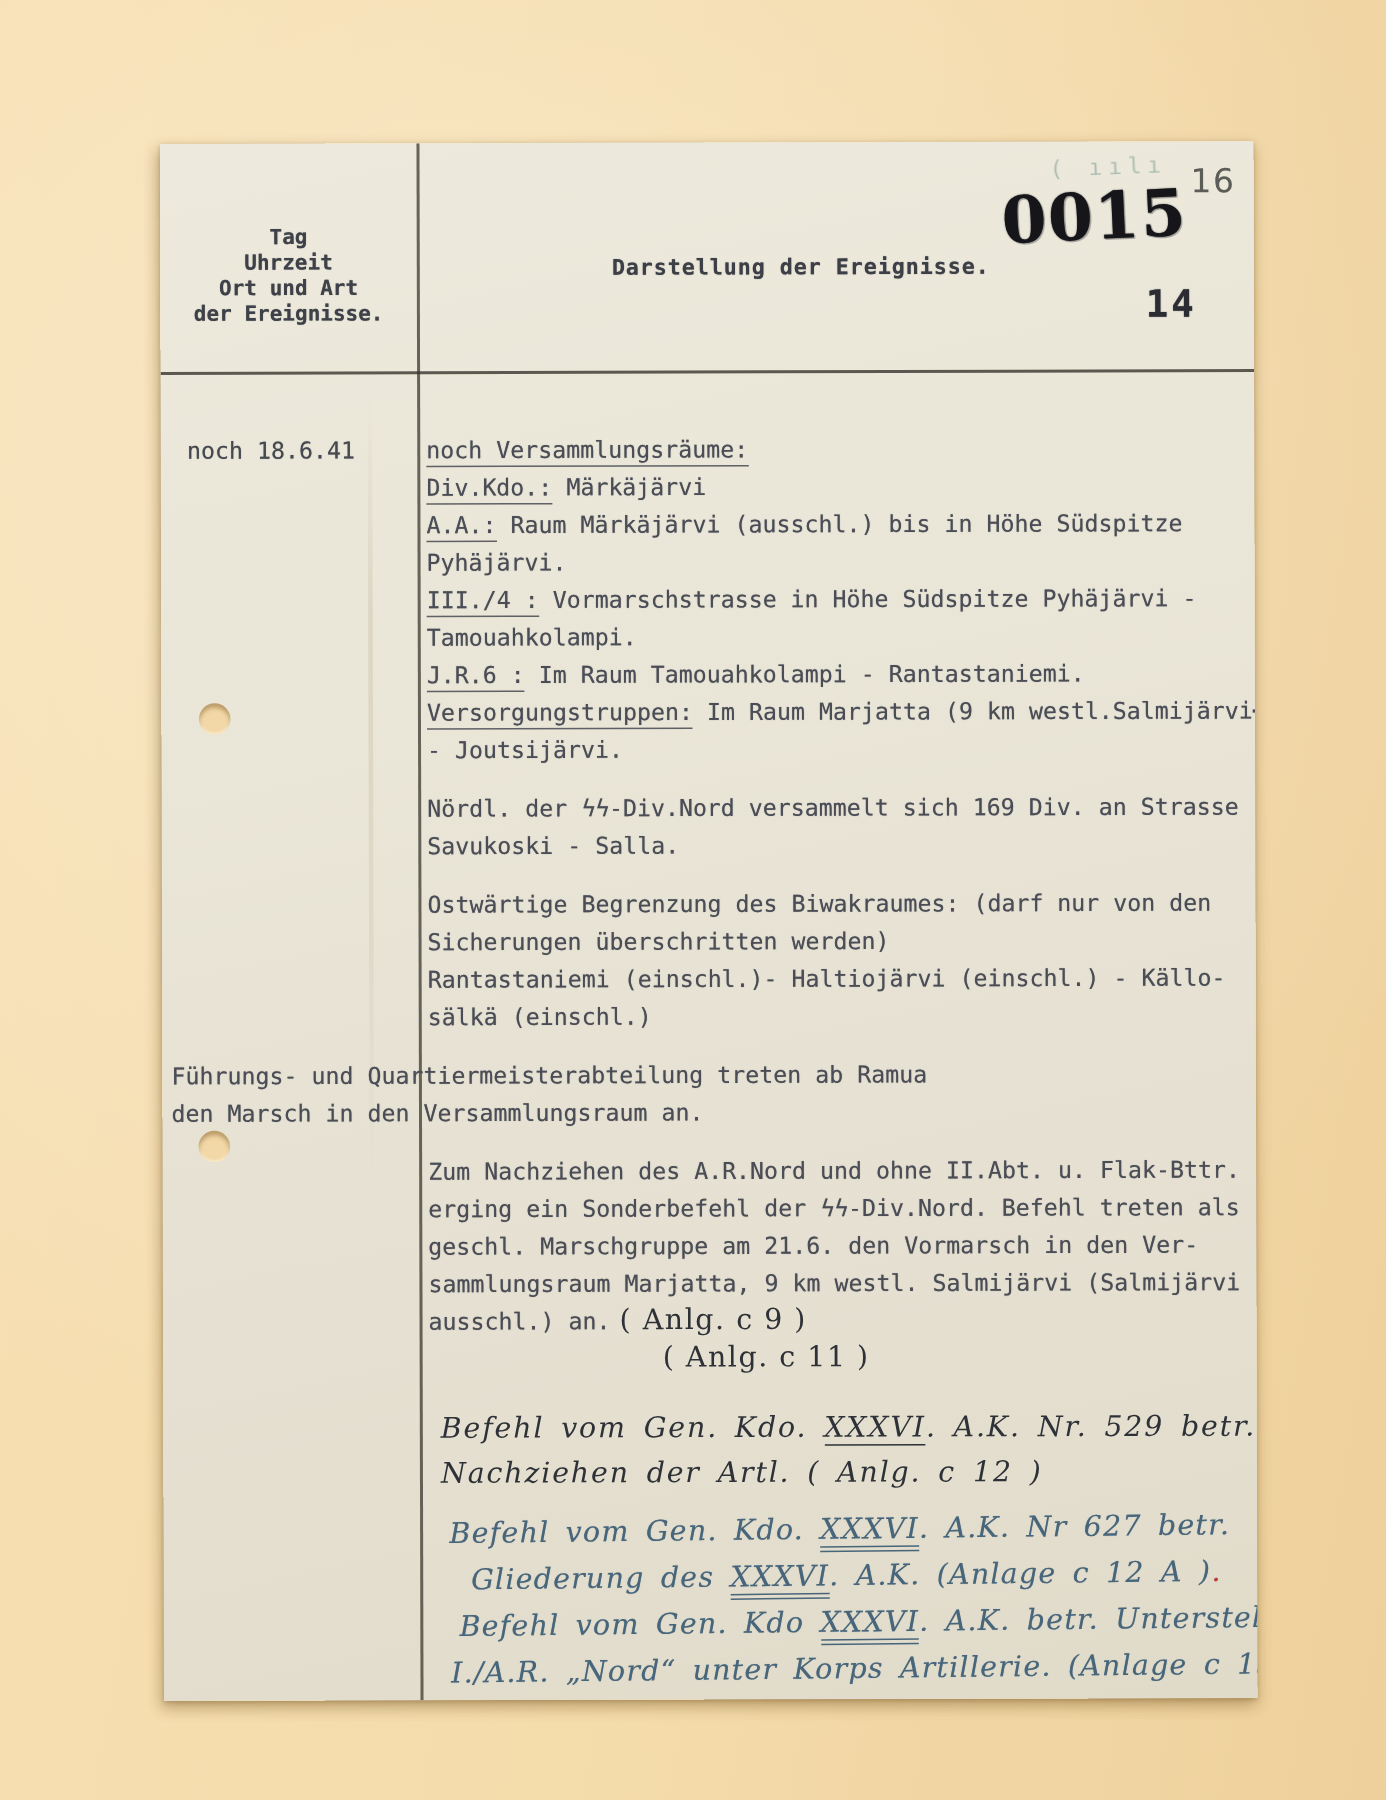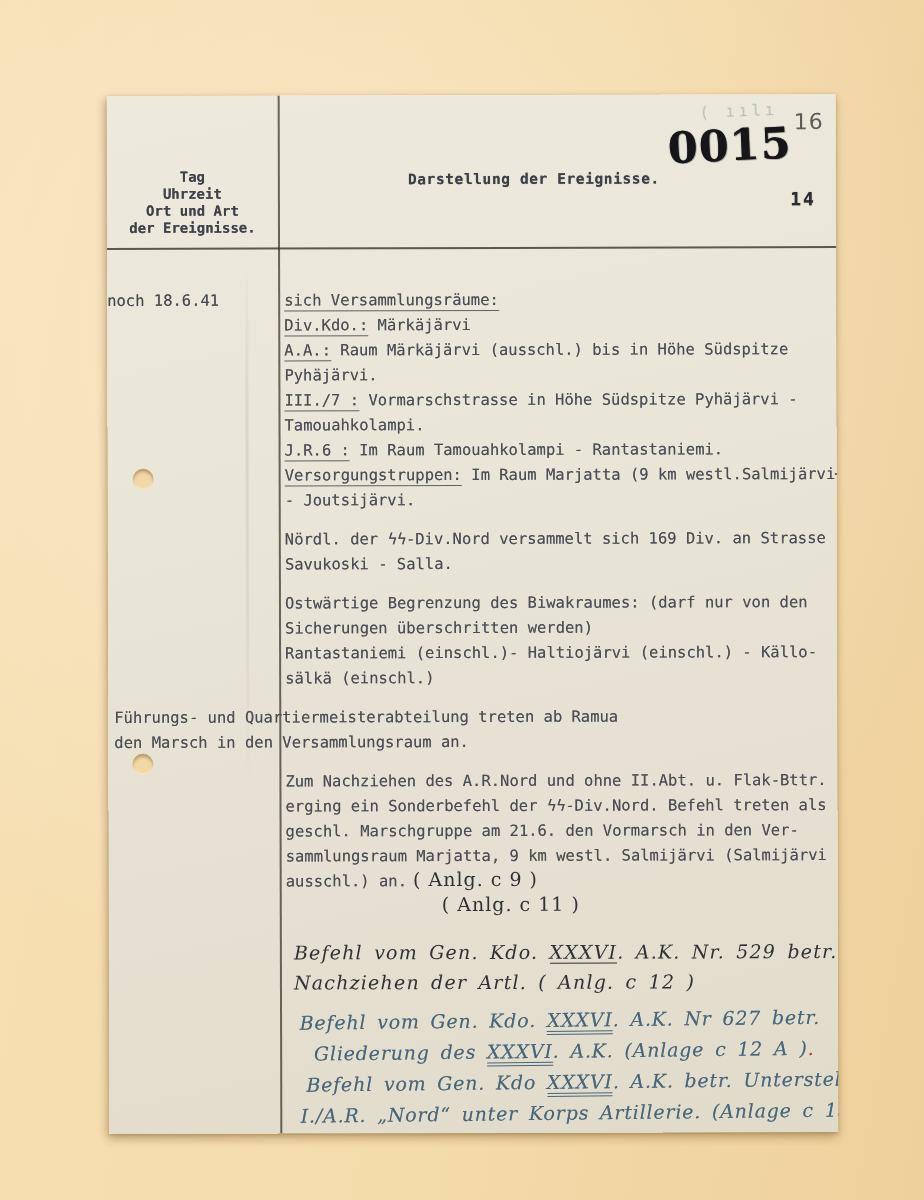--- a/index.html
+++ b/index.html
@@ -28,21 +28,20 @@
   .hole{position:absolute;width:21px;height:21px;border-radius:50%;background:#f3d8a7;
     box-shadow:inset 0 3px 3px rgba(140,108,55,.55), inset 0 -1px 2px rgba(255,250,235,.7);}
   .hole1{left:25px;top:373px;}
   .hole2{left:24px;top:658px;}
 
   
   .head-left{
     position:absolute;left:0;top:55px;width:171px;text-align:center;
     font-size:14px;line-height:17px;font-weight:bold;color:#3e4148;
     text-shadow:0 0 .6px rgba(62,65,72,.65);
-    margin-top:18px;
   }
   .head-title{
     position:absolute;left:171px;top:76px;width:558px;padding-right:46px;box-sizing:border-box;
     text-align:center;font-size:14.5px;font-weight:bold;letter-spacing:.6px;color:#3c3f46;
     text-shadow:0 0 .7px rgba(60,63,70,.7);
   }
   .faint-marks{
     position:absolute;right:58px;top:8px;font-size:15px;letter-spacing:4px;
     color:rgba(74,122,114,.38);filter:blur(.4px);transform:rotate(-2deg);
   }
@@ -50,31 +49,31 @@
     position:absolute;right:44px;top:26px;
     font-family:"DejaVu Serif", serif;font-weight:bold;font-size:43px;letter-spacing:1px;
     color:#16161a;transform:rotate(-2.5deg);
     text-shadow:0 0 1px rgba(20,20,26,.85), 1px 1px 0 rgba(20,20,26,.25);
   }
   .pencil16{
     position:absolute;right:12px;top:15px;
     font-family:"DejaVu Sans", sans-serif;font-size:22px;color:#5d5d58;letter-spacing:1px;
   }
   .typed14{
-    position:absolute;right:20px;top:94px;
-    font-size:18px;font-weight:bold;letter-spacing:2px;color:#2c2d33;
+    position:absolute;right:38px;top:94px;
+    font-size:25px;font-weight:bold;letter-spacing:2px;color:#2c2d33;
     text-shadow:0 0 .8px rgba(44,45,51,.7);
   }
 
   
   .body{position:absolute;left:0;right:0;top:193px;}
   .block{display:flex;margin-top:14px;}
   .block:first-child{margin-top:0;}
   .gutter{
-    flex:0 0 171px;box-sizing:border-box;text-align:left;padding-right:24px;
+    flex:0 0 171px;box-sizing:border-box;text-align:center;padding-right:24px;
     font-size:15.5px;line-height:25px;color:#45484f;white-space:pre;
     text-shadow:0 0 .6px rgba(69,72,79,.6);
   }
   .lines{flex:1;min-width:0;padding-left:6px;}
   .line{
     font-size:15.5px;line-height:25px;color:#4a4d55;white-space:pre;
     text-shadow:0 0 .6px rgba(74,77,85,.62);
   }
   .typed .u{border-bottom:1.5px solid rgba(70,73,81,.85);padding-bottom:1px;}
   .s{text-decoration:line-through;text-decoration-thickness:1.5px;}
@@ -128,25 +127,25 @@
 
     <div class="faint-marks">( ıılı</div>
     <div class="stamp">0015</div>
     <div class="pencil16">16</div>
     <div class="typed14">14</div>
 
     <div class="body">
         <div class="block typed">
           <div class="gutter">noch 18.6.41</div>
           <div class="lines">
-            <div class="line"><span class="seg u">sich Versammlungsräume:</span></div>
+            <div class="line"><span class="seg u">noch Versammlungsräume:</span></div>
             <div class="line"><span class="seg u">Div.Kdo.:</span><span class="seg"> Märkäjärvi</span></div>
             <div class="line"><span class="seg u">A.A.:</span><span class="seg"> Raum Märkäjärvi (ausschl.) bis in Höhe Südspitze</span></div>
             <div class="line"><span class="seg">Pyhäjärvi.</span></div>
-            <div class="line"><span class="seg u">III./7 :</span><span class="seg"> Vormarschstrasse in Höhe Südspitze Pyhäjärvi -</span></div>
+            <div class="line"><span class="seg u">III./4 :</span><span class="seg"> Vormarschstrasse in Höhe Südspitze Pyhäjärvi -</span></div>
             <div class="line"><span class="seg">Tamouahkolampi.</span></div>
             <div class="line"><span class="seg u">J.R.6 :</span><span class="seg"> Im Raum Tamouahkolampi - Rantastaniemi.</span></div>
             <div class="line"><span class="seg u">Versorgungstruppen:</span><span class="seg"> Im Raum Marjatta (9 km westl.Salmijärvi</span><span class="seg s">)</span></div>
             <div class="line"><span class="seg">- Joutsijärvi.</span></div>
           </div>
         </div>
         <div class="block typed">
           <div class="gutter"></div>
           <div class="lines">
             <div class="line"><span class="seg">Nördl. der </span><span class="seg runes">ϟϟ</span><span class="seg">-Div.Nord versammelt sich 169 Div. an Strasse</span></div>

